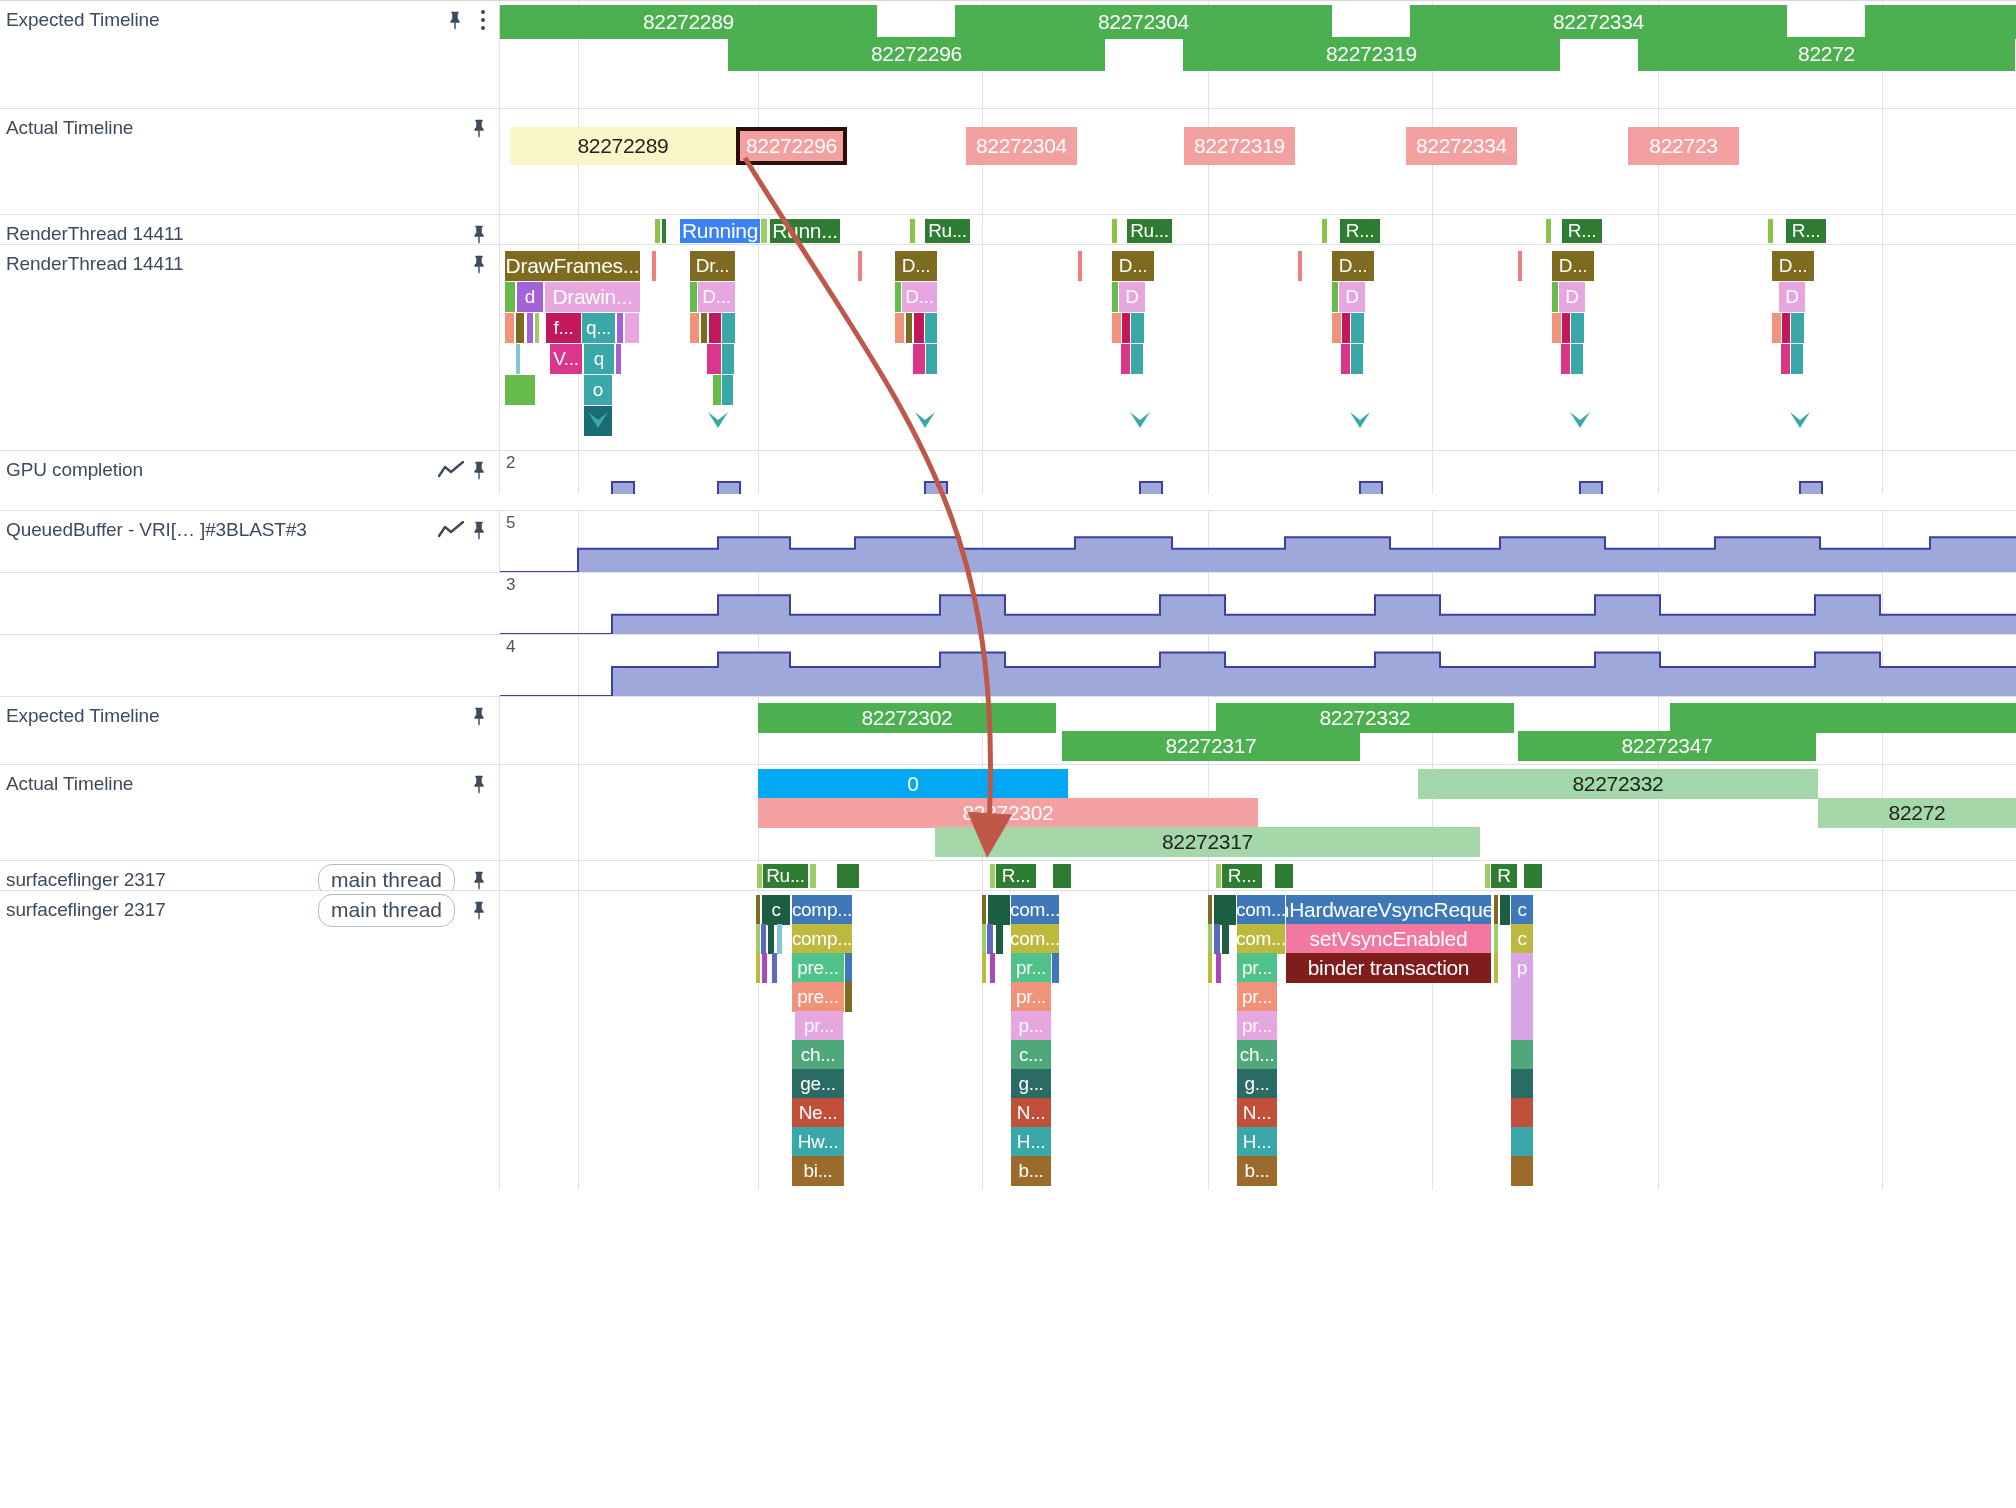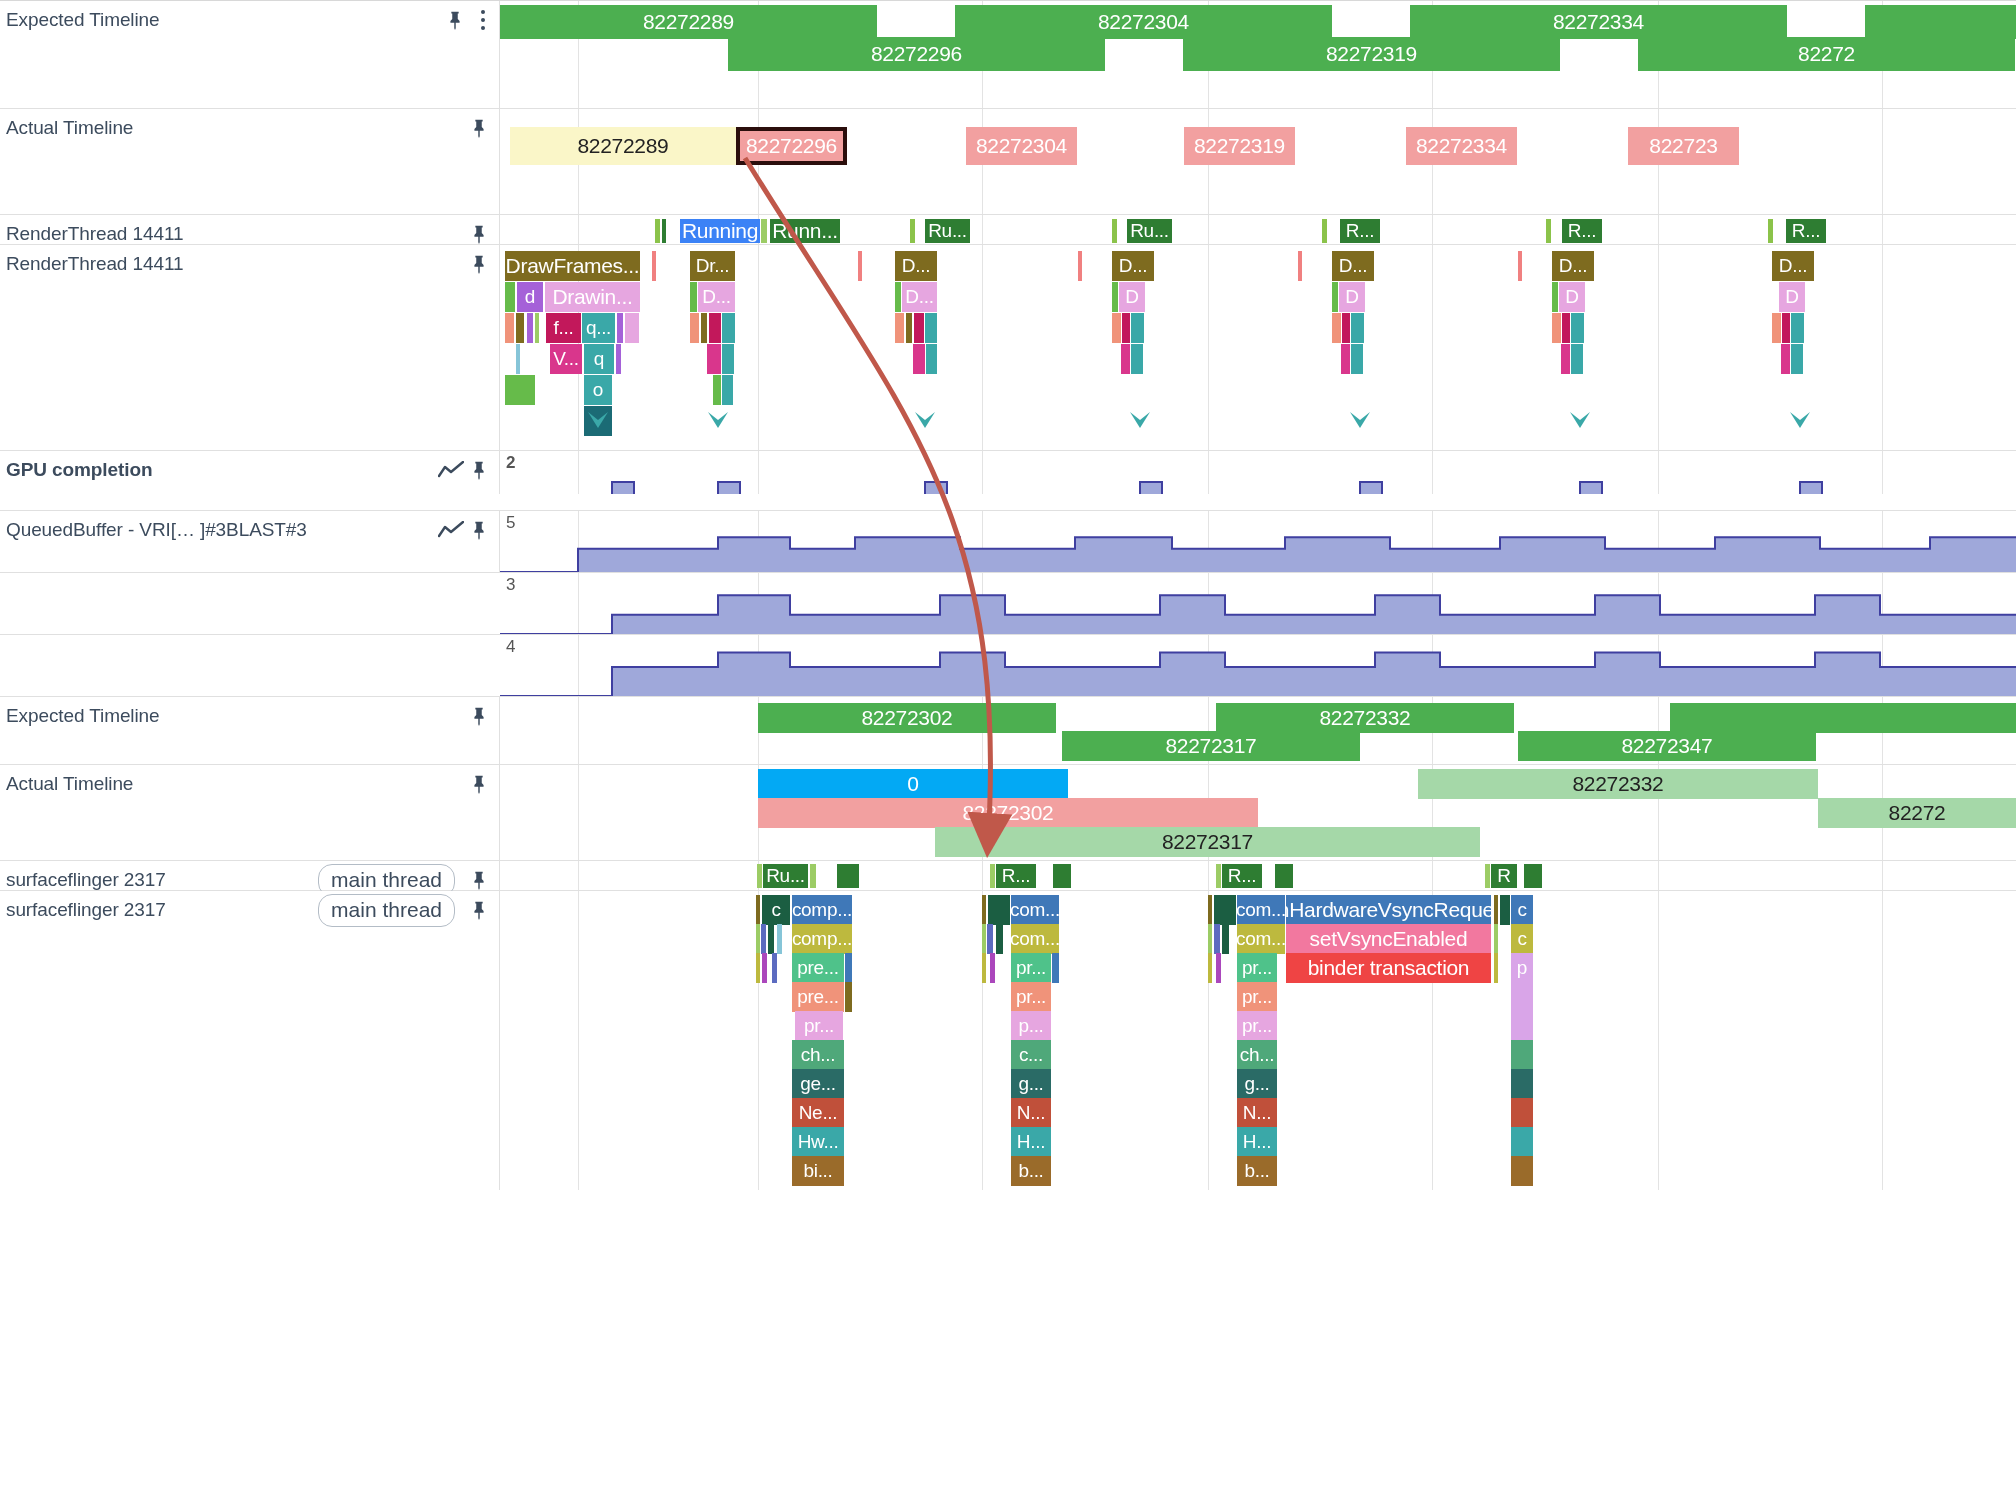--- a/index.html
+++ b/index.html
@@ -338,21 +338,21 @@
           <path d="M88,167 L98,183 L108,167 L98,175 Z" fill="#3aa8a8"></path>
           <path d="M208,167 L218,183 L228,167 L218,175 Z" fill="#3aa8a8"></path>
           <path d="M415,167 L425,183 L435,167 L425,175 Z" fill="#3aa8a8"></path>
           <path d="M630,167 L640,183 L650,167 L640,175 Z" fill="#3aa8a8"></path>
           <path d="M850,167 L860,183 L870,167 L860,175 Z" fill="#3aa8a8"></path>
           <path d="M1070,167 L1080,183 L1090,167 L1080,175 Z" fill="#3aa8a8"></path>
           <path d="M1290,167 L1300,183 L1310,167 L1300,175 Z" fill="#3aa8a8"></path>
         </svg>
       </div>
     </div>
-    <div class="track" style="top: 450px; height: 44px; font-weight: bold;">
+    <div class="track" style="top: 450px; height: 44px;">
       <div class="shell">
         <div class="shell-inner">
           <div class="tname">GPU completion</div>
           <div class="spacer"></div>
           <div class="btn-ico">
             <svg width="26" height="18" viewBox="0 0 26 18">
               <polyline points="1,15 7,6 13,11 25,1" fill="none" stroke="currentColor" stroke-width="2.4" stroke-linejoin="round" stroke-linecap="round"></polyline>
             </svg>
           </div>
           <div class="btn-ico">
@@ -586,21 +586,21 @@
         <div class="slice sm" style="left: 272px; top: 62px; width: 5px; height: 30px; background: rgb(92, 107, 192);"></div>
         <div class="slice sm" style="left: 292px; top: 62px; width: 52px; height: 30px; background: rgb(79, 194, 138);">pre...</div>
         <div class="slice sm" style="left: 345px; top: 62px; width: 7px; height: 30px; background: rgb(63, 120, 184);"></div>
         <div class="slice sm" style="left: 482px; top: 62px; width: 4px; height: 30px; background: rgb(189, 185, 62);"></div>
         <div class="slice sm" style="left: 490px; top: 62px; width: 5px; height: 30px; background: rgb(171, 71, 188);"></div>
         <div class="slice sm" style="left: 511px; top: 62px; width: 40px; height: 30px; background: rgb(79, 194, 138);">pr...</div>
         <div class="slice sm" style="left: 552px; top: 62px; width: 7px; height: 30px; background: rgb(63, 120, 184);"></div>
         <div class="slice sm" style="left: 708px; top: 62px; width: 4px; height: 30px; background: rgb(189, 185, 62);"></div>
         <div class="slice sm" style="left: 716px; top: 62px; width: 5px; height: 30px; background: rgb(171, 71, 188);"></div>
         <div class="slice sm" style="left: 737px; top: 62px; width: 40px; height: 30px; background: rgb(79, 194, 138);">pr...</div>
-        <div class="slice" style="left: 786px; top: 62px; width: 205px; height: 30px; background: #ef4444;">binder transaction</div>
+        <div class="slice" style="left: 786px; top: 62px; width: 205px; height: 30px; background: #7f1d1d;">binder transaction</div>
         <div class="slice sm" style="left: 994px; top: 62px; width: 4px; height: 30px; background: rgb(189, 185, 62);"></div>
         <div class="slice sm" style="left: 1011px; top: 62px; width: 22px; height: 30px; background: rgb(217, 165, 232);">p</div>
         <div class="slice sm" style="left: 292px; top: 91px; width: 52px; height: 30px; background: rgb(240, 147, 122);">pre...</div>
         <div class="slice sm" style="left: 345px; top: 91px; width: 7px; height: 30px; background: rgb(126, 107, 31);"></div>
         <div class="slice sm" style="left: 511px; top: 91px; width: 40px; height: 30px; background: rgb(240, 147, 122);">pr...</div>
         <div class="slice sm" style="left: 737px; top: 91px; width: 40px; height: 30px; background: rgb(240, 147, 122);">pr...</div>
         <div class="slice sm" style="left: 1011px; top: 91px; width: 22px; height: 30px; background: rgb(217, 165, 232);"></div>
         <div class="slice sm" style="left: 295px; top: 120px; width: 48px; height: 30px; background: rgb(230, 166, 224);">pr...</div>
         <div class="slice sm" style="left: 511px; top: 120px; width: 40px; height: 30px; background: rgb(230, 166, 224);">p...</div>
         <div class="slice sm" style="left: 737px; top: 120px; width: 40px; height: 30px; background: rgb(230, 166, 224);">pr...</div>

